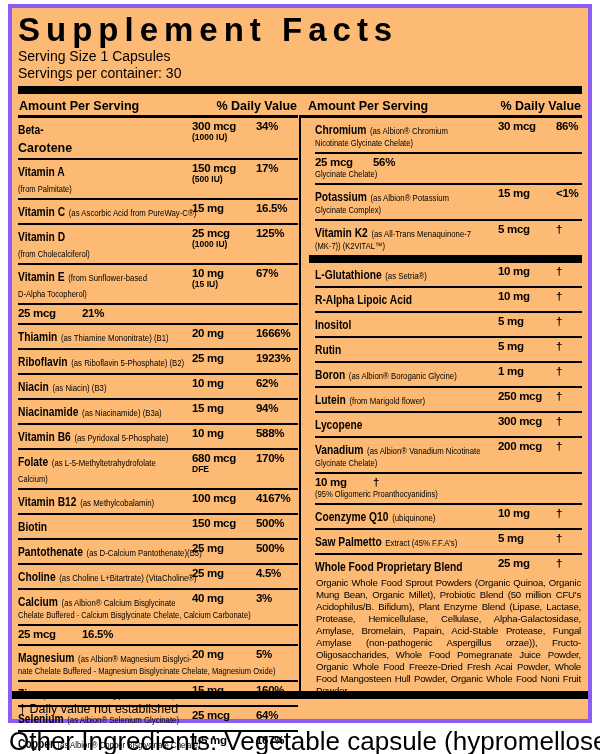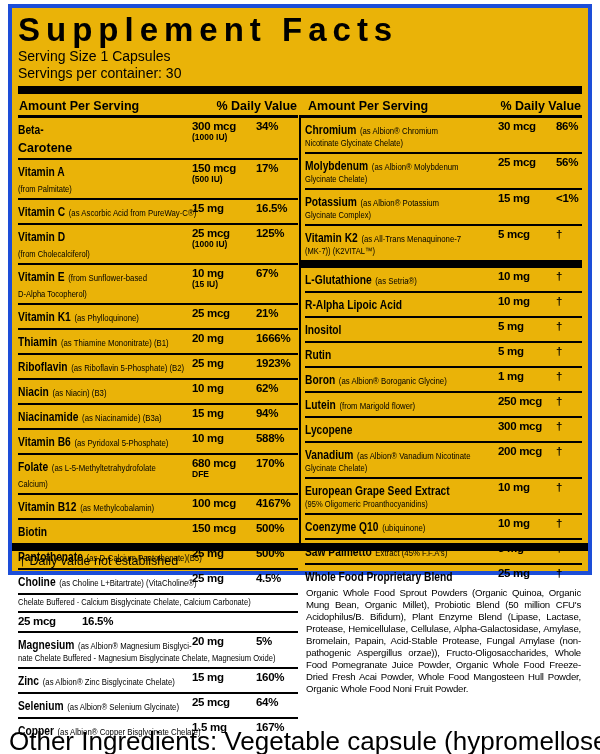--- a/index.html
+++ b/index.html
@@ -1,42 +1,42 @@
 <!DOCTYPE html>
 <html><head>
 <meta charset="utf-8">
 <style>
   html,body{margin:0;padding:0;}
   body{
     width:600px;height:754px;position:relative;background:#fff;color:#000;
     font-family:"Liberation Sans",sans-serif;-webkit-font-smoothing:antialiased;
   }
   .label{
-    position:absolute;left:8px;top:4px;width:584px;height:571px;
-    border:4px solid #1d4ed8;box-sizing:border-box;
-    padding:2px 6px 0 6px;display:flex;flex-direction:column;background:#eab308;
+    position:absolute;left:8px;top:4px;width:584px;height:719px;
+    border:4px solid #8b5cf6;box-sizing:border-box;
+    padding:2px 6px 0 6px;display:flex;flex-direction:column;background:#fdba74;
   }
   .title{
     font-size:33px;font-weight:bold;letter-spacing:6px;line-height:1.1;
     margin-top:2px;white-space:nowrap;
   }
   .serv{font-size:14px;line-height:17px;}
   .bar{height:8px;background:#000;flex:none;}
   .topbar{margin-top:4px;}
   .cols{display:flex;flex:1;align-items:stretch;min-height:0;}
   .col{display:flex;flex-direction:column;box-sizing:border-box;}
   .col-left{width:281px;flex:none;padding-right:1px;}
   .col-right{flex:1;min-width:0;}
   .colhead{
     display:flex;justify-content:space-between;align-items:flex-end;
     font-size:12.5px;font-weight:bold;padding:5px 1px 2px 1px;white-space:nowrap;
   }
   .col-right .colhead{padding-left:9px;}
   .rows{flex:1;min-height:0;}
-  .col-right .rows{border-left:2px solid #000;padding-left:4px;}
+  .col-right .rows{border-left:2px solid #000;padding-left:14px;}
   .colhead{border-bottom:3px solid #000;}
   .row{border-bottom:2px solid #000;padding:2px 0 3px 0;}
   .rows .row:last-child{border-bottom:none;}
   .row.nb{border-bottom:none;}
   .rmain{display:flex;align-items:flex-start;}
   .ncell{flex:1;min-width:0;position:relative;}
   .nline{
     display:inline-block;white-space:nowrap;line-height:14px;
     transform:scaleX(0.82);transform-origin:0 0;
   }
@@ -129,21 +129,20 @@
               <div class="acell">
                 <div class="amt">10 mg</div>
                 <div class="asub">(15 IU)</div>
               </div>
               <div class="dcell">67%</div>
             </div>
             <div class="l2">D-Alpha Tocopherol)</div>
           </div>
           <div class="row">
             <div class="rmain">
-              <div class="ncell"><span class="nline"><span class="nname">Vitamin K1</span> <span class="ndetail">(as Phylloquinone)</span></span></div>
               <div class="acell">
                 <div class="amt">25 mcg</div>
               </div>
               <div class="dcell">21%</div>
             </div>
           </div>
           <div class="row">
             <div class="rmain">
               <div class="ncell"><span class="nline"><span class="nname">Thiamin</span> <span class="ndetail">(as Thiamine Mononitrate) (B1)</span></span></div>
               <div class="acell">
@@ -229,20 +228,27 @@
           <div class="row">
             <div class="rmain">
               <div class="ncell"><span class="nline"><span class="nname">Choline</span> <span class="ndetail">(as Choline L+Bitartrate) (VitaCholine®)</span></span></div>
               <div class="acell">
                 <div class="amt">25 mg</div>
               </div>
               <div class="dcell">4.5%</div>
             </div>
           </div>
           <div class="row">
+            <div class="rmain">
+              <div class="ncell"><span class="nline"><span class="nname">Calcium</span> <span class="ndetail">(as Albion® Calcium Bisglycinate</span></span></div>
+              <div class="acell">
+                <div class="amt">40 mg</div>
+              </div>
+              <div class="dcell">3%</div>
+            </div>
             <div class="l2">Chelate Buffered - Calcium Bisglycinate Chelate, Calcium Carbonate)</div>
           </div>
           <div class="row">
             <div class="rmain">
               <div class="acell">
                 <div class="amt">25 mcg</div>
               </div>
               <div class="dcell">16.5%</div>
             </div>
           </div>
@@ -296,21 +302,20 @@
               <div class="ncell"><span class="nline"><span class="nname">Chromium</span> <span class="ndetail">(as Albion® Chromium</span></span></div>
               <div class="acell">
                 <div class="amt">30 mcg</div>
               </div>
               <div class="dcell">86%</div>
             </div>
             <div class="l2">Nicotinate Glycinate Chelate)</div>
           </div>
           <div class="row">
             <div class="rmain">
-              <div class="ncell"><span class="nline"><span class="nname">Molybdenum</span> <span class="ndetail">(as Albion® Molybdenum</span></span></div>
               <div class="acell">
                 <div class="amt">25 mcg</div>
               </div>
               <div class="dcell">56%</div>
             </div>
             <div class="l2">Glycinate Chelate)</div>
           </div>
           <div class="row">
             <div class="rmain">
               <div class="ncell"><span class="nline"><span class="nname">Potassium</span> <span class="ndetail">(as Albion® Potassium</span></span></div>
@@ -400,21 +405,20 @@
               <div class="ncell"><span class="nline"><span class="nname">Vanadium</span> <span class="ndetail">(as Albion® Vanadium Nicotinate</span></span></div>
               <div class="acell">
                 <div class="amt">200 mcg</div>
               </div>
               <div class="dcell">†</div>
             </div>
             <div class="l2">Glycinate Chelate)</div>
           </div>
           <div class="row">
             <div class="rmain">
-              <div class="ncell"><span class="nline"><span class="nname">European Grape Seed Extract</span></span></div>
               <div class="acell">
                 <div class="amt">10 mg</div>
               </div>
               <div class="dcell">†</div>
             </div>
             <div class="l2">(95% Oligomeric Proanthocyanidins)</div>
           </div>
           <div class="row">
             <div class="rmain">
               <div class="ncell"><span class="nline"><span class="nname">Coenzyme Q10</span> <span class="ndetail">(ubiquinone)</span></span></div>

